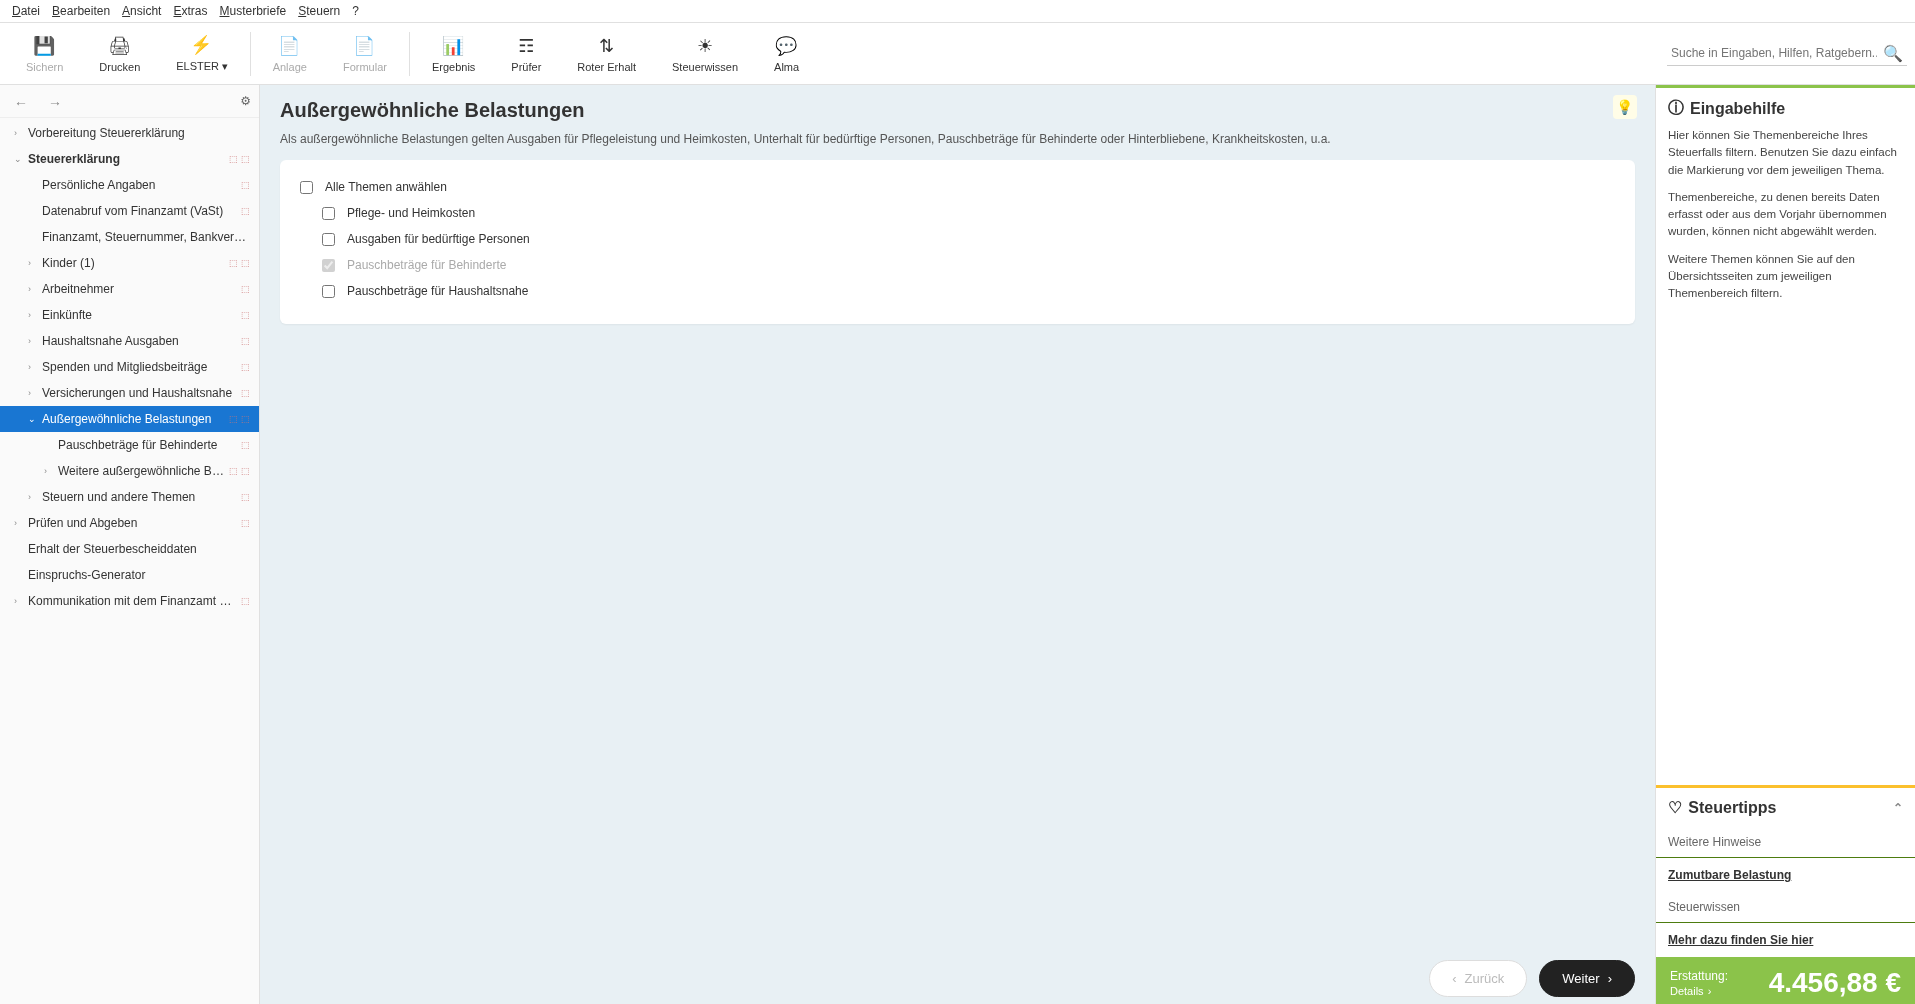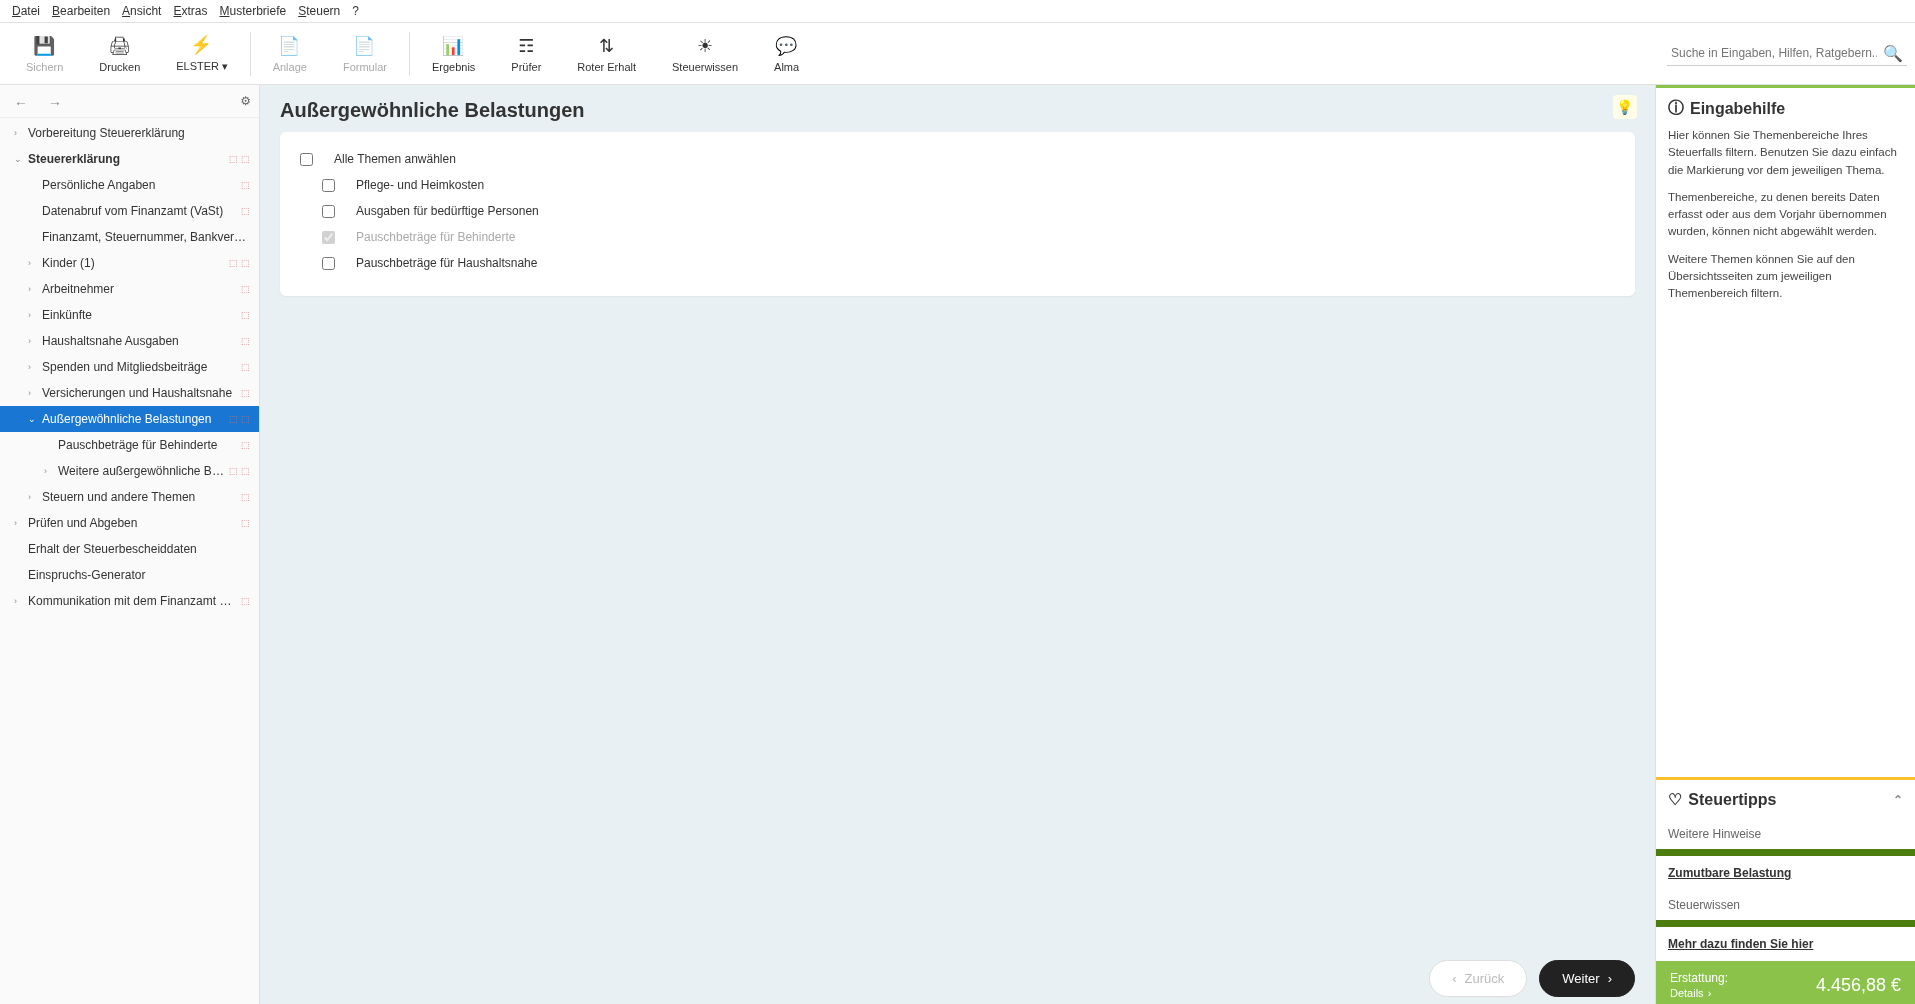--- a/index.html
+++ b/index.html
@@ -30,44 +30,44 @@
 .tree-item .badge{width:10px;height:10px;font-size:9px;color:#c77}
 .tree-item.l0{padding-left:14px}
 .tree-item.l1{padding-left:28px}
 .tree-item.l2{padding-left:44px}
 .tree-item.bold .label{font-weight:bold}
 .content{flex:1;background:#e8f0f4;display:flex;flex-direction:column;position:relative}
 .content-inner{flex:1;padding:14px 20px;overflow:auto}
 .content h1{font-size:20px;font-weight:600;color:#333;margin-bottom:10px}
 .content .subtitle{font-size:12px;color:#555;margin-bottom:14px}
 .card{background:#fff;border-radius:6px;padding:14px 20px 20px 20px;box-shadow:0 1px 2px rgba(0,0,0,0.05)}
-.chk-row{display:flex;align-items:flex-end;gap:21px;padding:6px 0;font-size:12px}
+.chk-row{display:flex;align-items:flex-end;gap:12px;padding:6px 0;font-size:12px}
 .chk-row.indent{padding-left:22px}
 .chk-row input{width:13px;height:13px}
 .chk-row.disabled{color:#aaa}
 .chk-row.disabled input{accent-color:#ccc}
 .hint-icon{position:absolute;top:10px;right:18px;width:24px;height:24px;background:#fffde7;border-radius:4px;display:flex;align-items:center;justify-content:center;font-size:14px}
 .footer-nav{display:flex;justify-content:flex-end;gap:12px;padding:12px 20px}
 .btn{padding:10px 22px;border-radius:22px;font-size:13px;display:flex;align-items:center;gap:8px;cursor:pointer;border:1px solid #ccc;background:#fff}
 .btn.disabled{color:#bbb;border-color:#ddd}
 .btn.primary{background:#222;color:#fff;border-color:#222}
 .rightpanel{width:260px;border-left:1px solid #e0e0e0;display:flex;flex-direction:column}
 .rp-green{height:3px;background:#8bc34a}
 .rp-sec{padding:10px 12px}
 .rp-title{font-size:16px;font-weight:600;display:flex;align-items:center;gap:6px;margin-bottom:8px}
 .rp-text{font-size:11.5px;color:#444;line-height:1.5;margin-bottom:10px}
 .rp-tips{border-top:3px solid #fbc02d;margin-top:auto}
 .rp-tips-head{display:flex;align-items:center;padding:10px 12px;font-size:16px;font-weight:600;gap:6px}
 .rp-tips-head .caret{margin-left:auto;color:#888;font-size:12px}
-.rp-sub{border-bottom:7px solid #4d7c0f;padding:8px 12px;font-size:12px;color:#666}
+.rp-sub{border-bottom:1px solid #4d7c0f;padding:8px 12px;font-size:12px;color:#666}
 .rp-link{padding:10px 12px;font-size:12px;font-weight:bold;text-decoration:underline;cursor:pointer}
 .refund{background:#8bc34a;color:#fff;padding:10px 14px;display:flex;align-items:center;justify-content:space-between}
 .refund-left{font-size:12px}
 .refund-left .det{font-size:11px;display:flex;align-items:flex-end;gap:4px;margin-top:2px}
-.refund-amt{font-size:18px;font-weight:normal}
+.refund-amt{font-size:28px;font-weight:bold}
 </style>
 </head>
 <body>
 
 <div class="menubar">
   <span>Datei</span>
   <span>Bearbeiten</span>
   <span>Ansicht</span>
   <span>Extras</span>
   <span>Musterbriefe</span>
@@ -257,20 +257,21 @@
             <span class="badge">⬚</span>
           </span>
         </div>
       </div>
   </div>
 
   <div class="content">
     <div class="hint-icon">💡</div>
     <div class="content-inner">
       <h1>Außergewöhnliche Belastungen</h1>
+      <div class="subtitle">Als außergewöhnliche Belastungen gelten Ausgaben für Pflegeleistung und Heimkosten, Unterhalt für bedürftige Personen, Pauschbeträge für Behinderte oder Hinterbliebene, Krankheitskosten, u.a.</div>
       <div class="card">
         <label class="chk-row">
           <input type="checkbox" style="">
             <span>Alle Themen anwählen</span>
         </label>
         <div id="chk-items">
             <label class="chk-row indent">
               <input type="checkbox" style="">
               <span>Pflege- und Heimkosten</span>
             </label>

